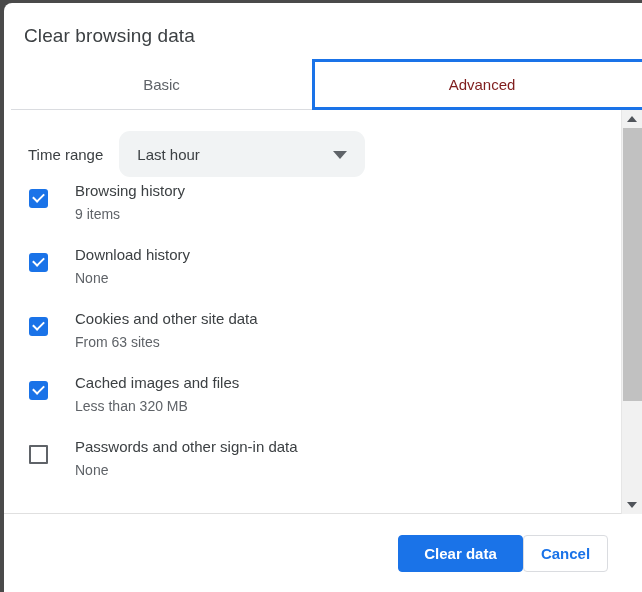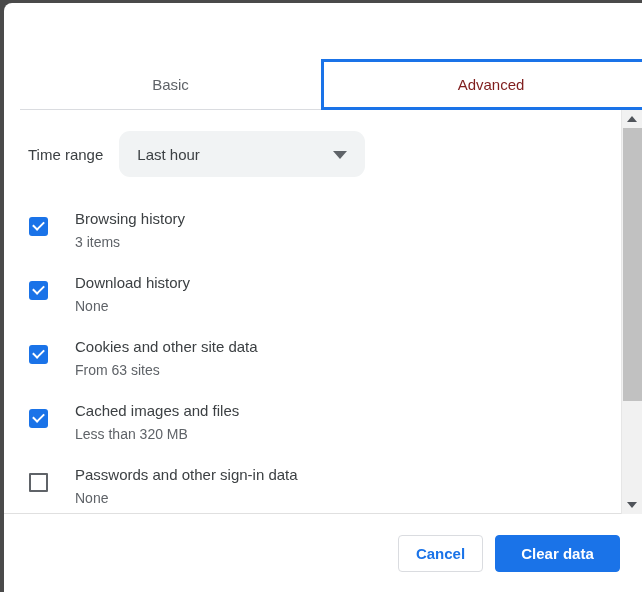--- a/index.html
+++ b/index.html
@@ -33,21 +33,21 @@
     top: 22px;
     font-size: 19px;
     color: #3c4043;
     letter-spacing: 0.1px;
     white-space: nowrap;
   }
 
   
   #tabstrip {
     position: absolute;
-    left: 16px;
+    left: 7px;
     top: 56px;
     width: 538px;
     height: 51px;
   }
   .tab {
     position: absolute;
     top: 0;
     height: 50px;
     display: flex;
     align-items: center;
@@ -131,21 +131,21 @@
     height: 0;
     border-left: 7px solid transparent;
     border-right: 7px solid transparent;
     border-top: 8px solid #5f6368;
   }
 
   
   #list {
     position: absolute;
     left: 0;
-    top: 93px;
+    top: 65px;
     width: 617px;
   }
   .item {
     position: relative;
     height: 64px;
     padding-left: 24px;
     box-sizing: border-box;
     cursor: default;
   }
   .cb {
@@ -275,20 +275,21 @@
     background: #1a73e8;
     color: #ffffff;
     border: 1px solid #1a73e8;
   }
 </style>
 </head>
 <body>
 
 <div id="dialog">
 
+  <div id="title">Clear browsing data</div>
 
   <div id="tabstrip">
     <div class="tab" id="tab-basic">Basic</div>
     <div class="tab" id="tab-advanced">Advanced</div>
   </div>
 
   <div id="scrollarea">
     <div id="scrollinner">
 
       <div id="timerange-row">
@@ -297,21 +298,21 @@
           <span id="timerange-value">Last hour</span>
           <span id="timerange-chevron"></span>
         </div>
       </div>
 
       <div id="list">
 
         <div class="item">
           <span class="cb on"></span>
           <span class="item-primary">Browsing history</span>
-          <span class="item-secondary">3 items</span>
+          <span class="item-secondary">9 items</span>
         </div>
 
         <div class="item">
           <span class="cb on"></span>
           <span class="item-primary">Download history</span>
           <span class="item-secondary">None</span>
         </div>
 
         <div class="item">
           <span class="cb on"></span>
@@ -345,18 +346,18 @@
       <span class="tri-up"></span>
     </div>
     <div id="sb-thumb"></div>
     <div class="sb-arrow" id="sb-down">
       <span class="tri-down"></span>
     </div>
   </div>
 
   <div id="footer">
     <div id="footer-buttons">
+      <div class="btn" id="btn-clear">Clear data</div>
       <div class="btn" id="btn-cancel">Cancel</div>
-      <div class="btn" id="btn-clear">Clear data</div>
     </div>
   </div>
 
 </div>
 
 </body></html>

